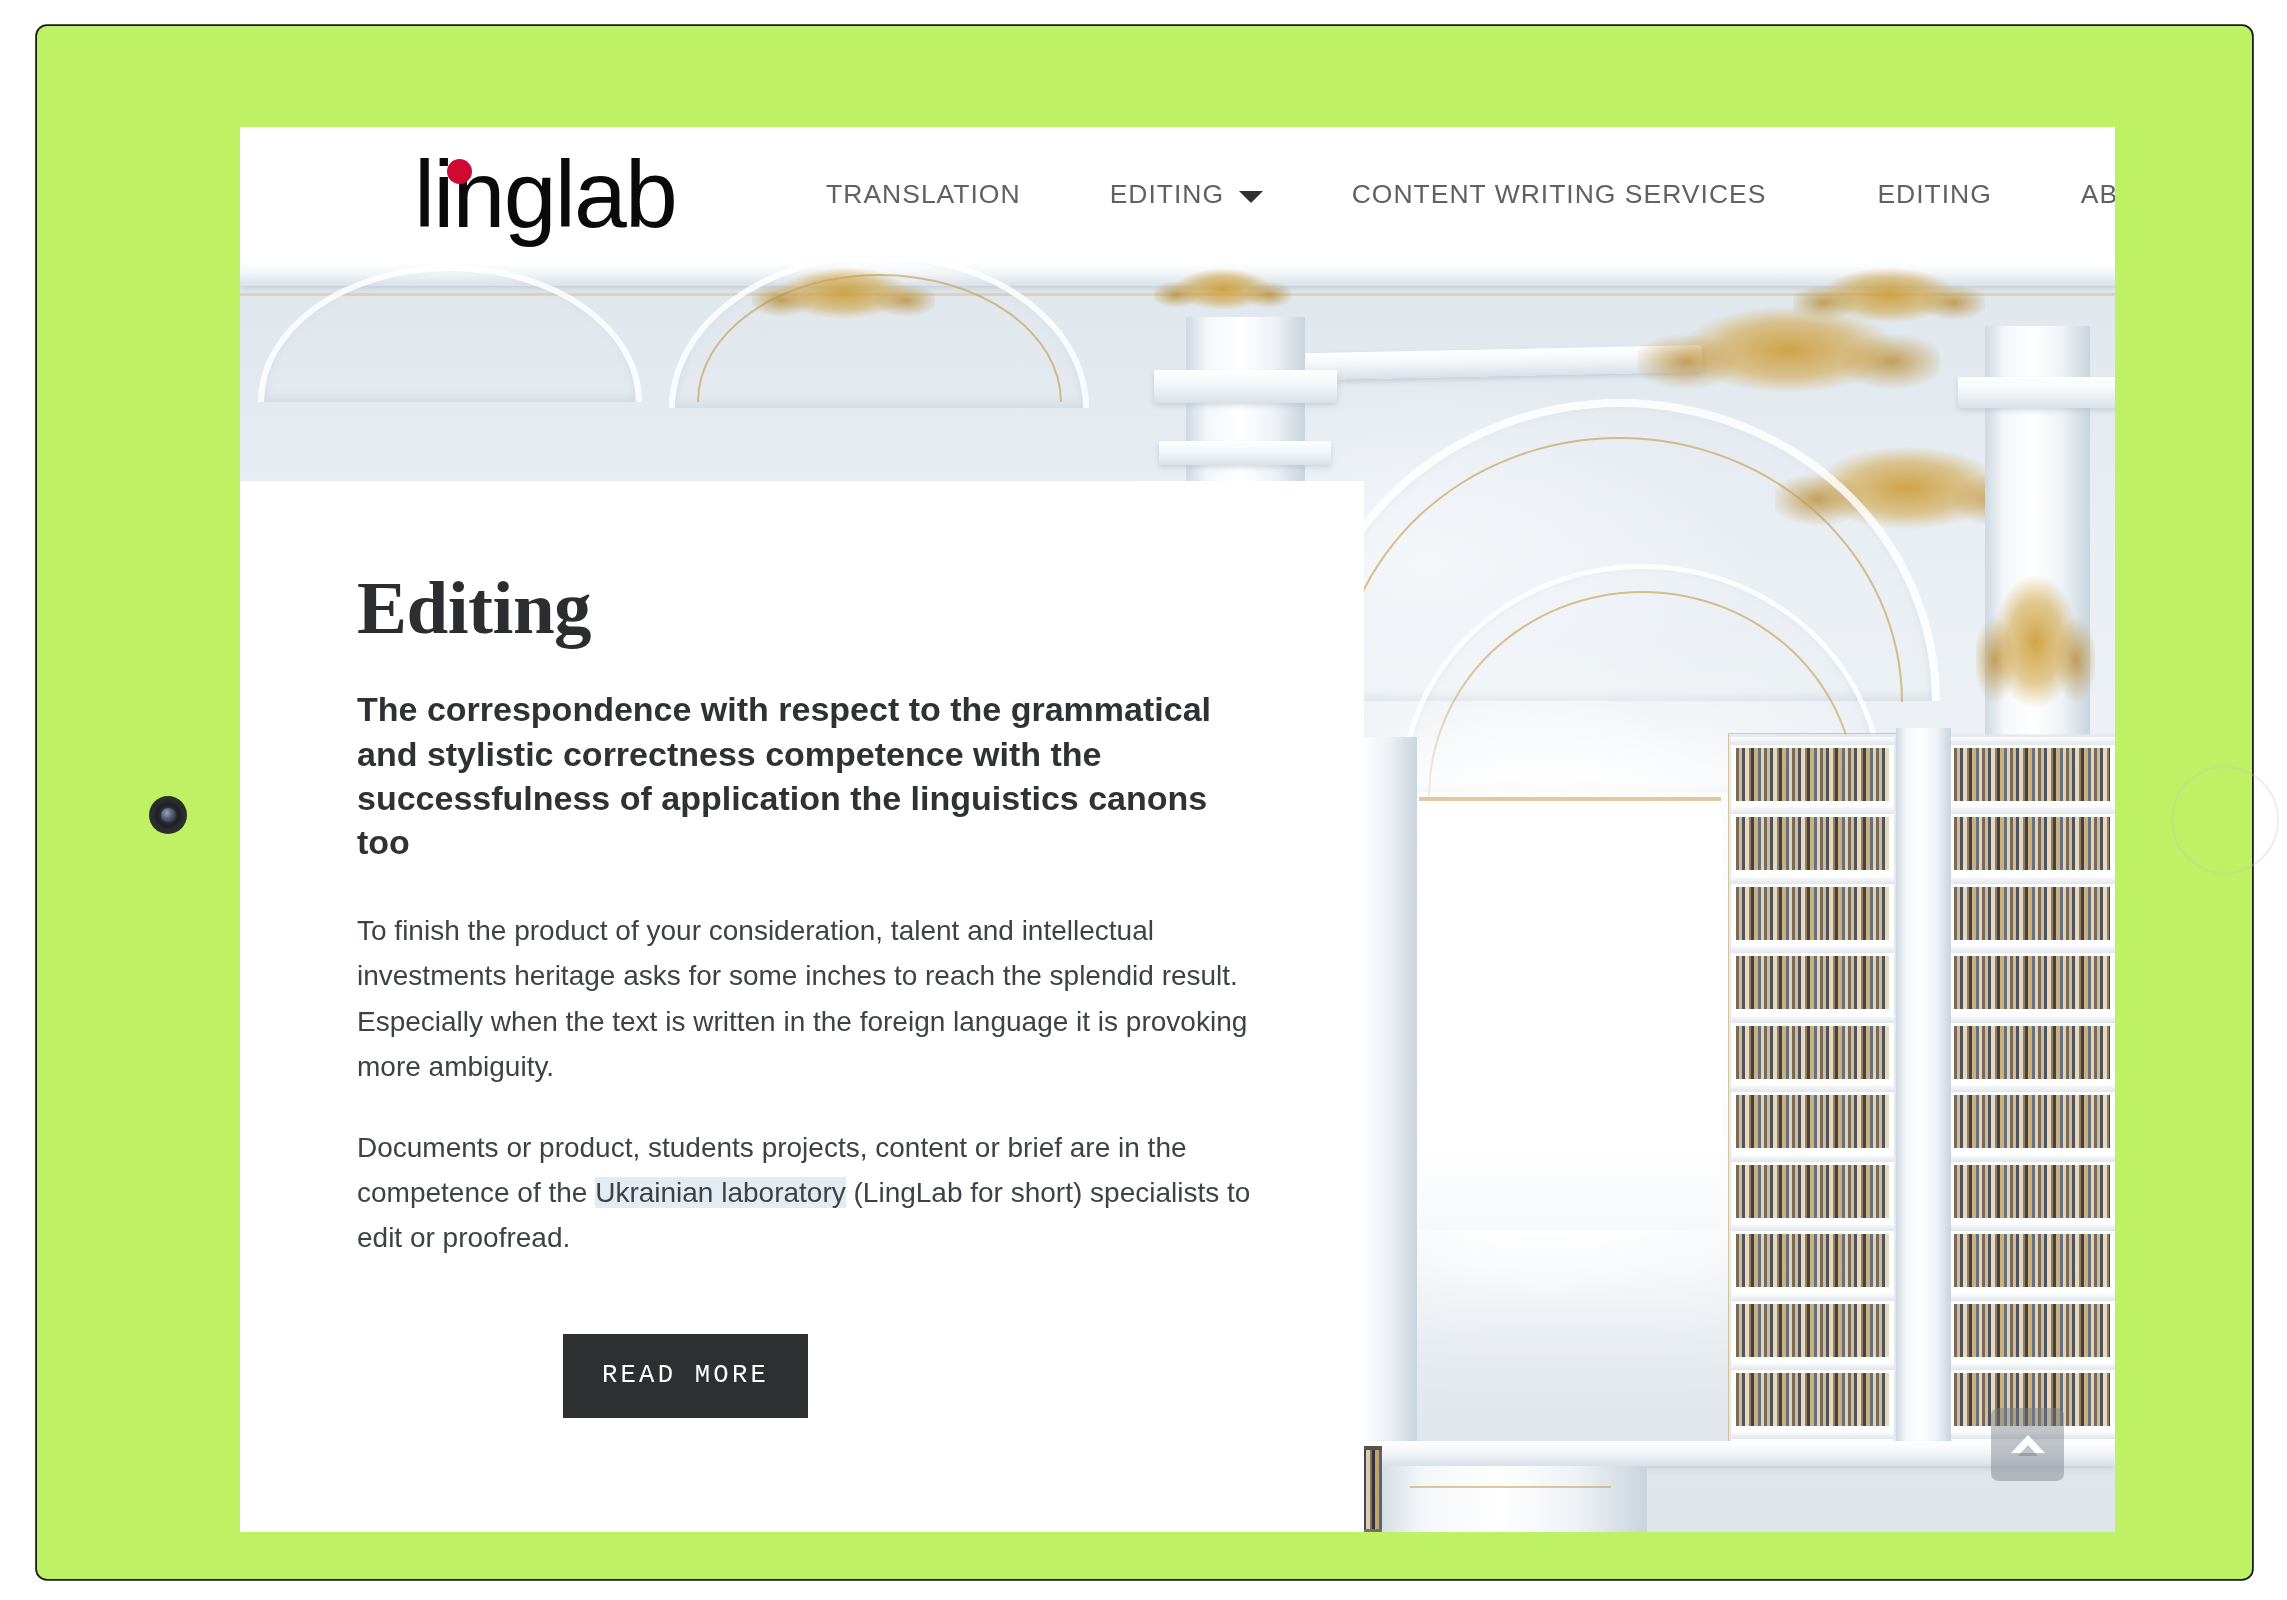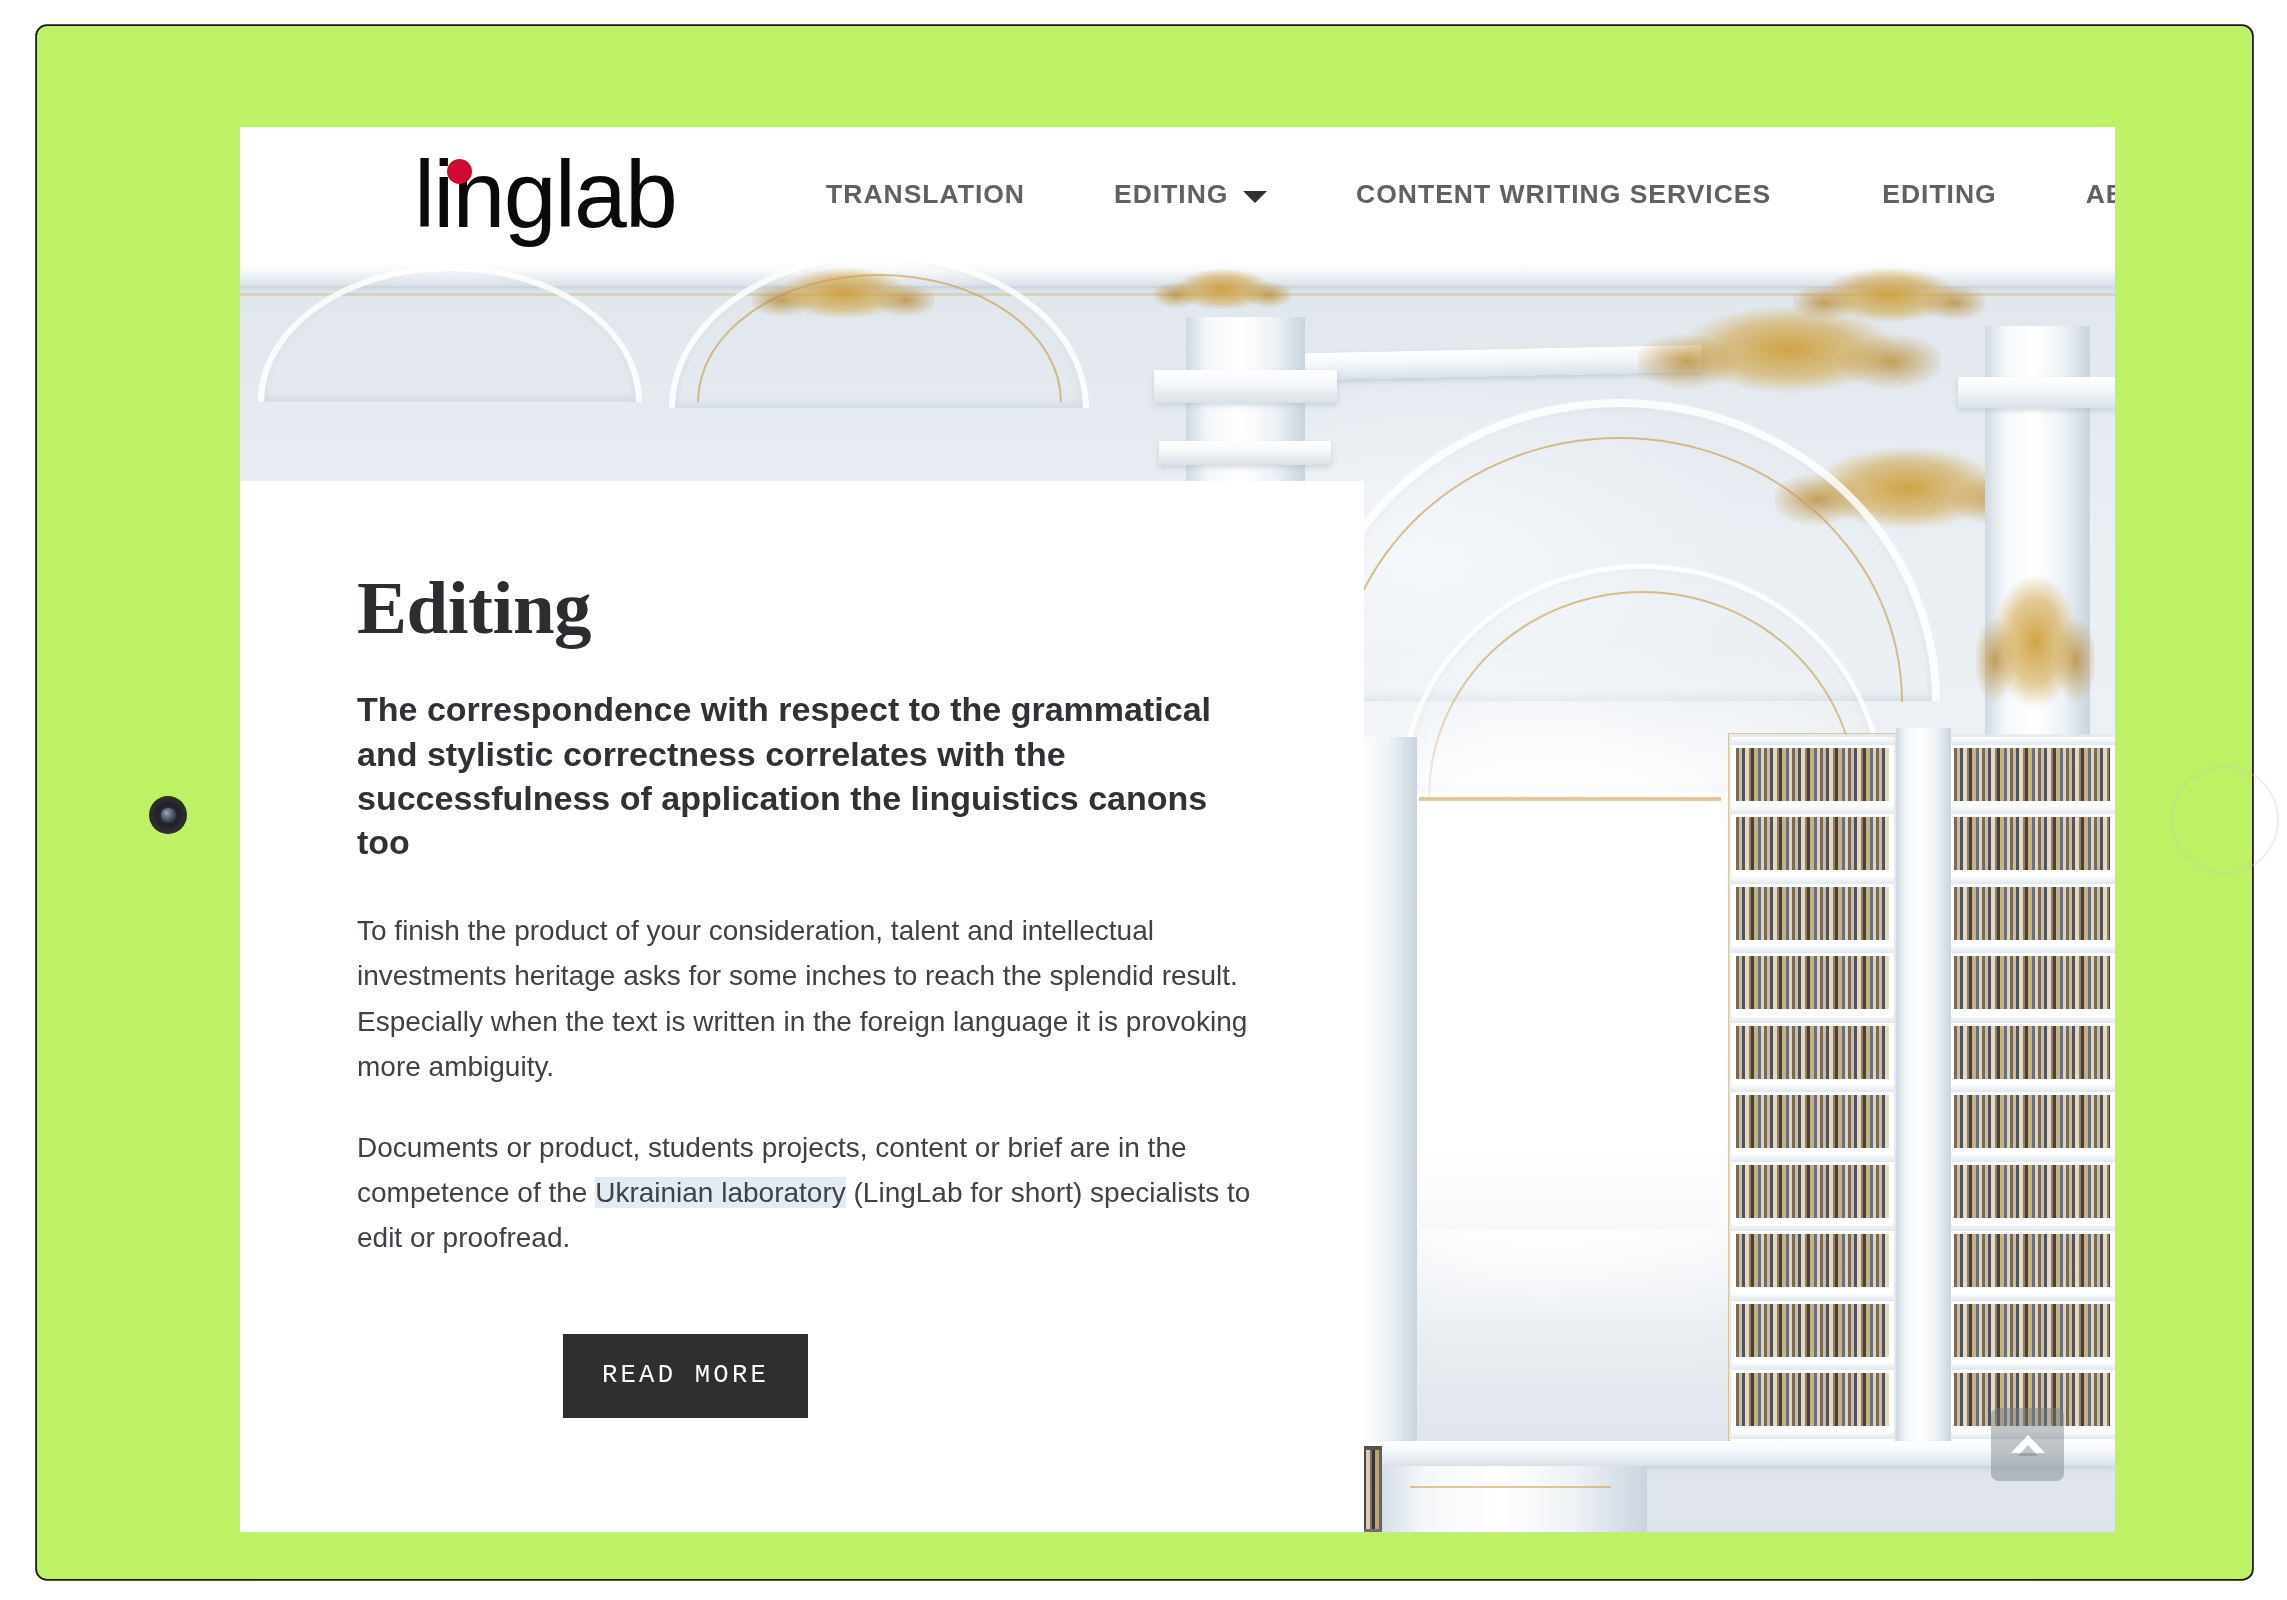--- a/index.html
+++ b/index.html
@@ -110,21 +110,21 @@
     gap: 0;
   }
   .nav-item {
     display: flex;
     align-items: center;
     gap: 14.6px;
     padding: 0 29px;
     font-size: 26.5px;
     letter-spacing: 1px;
     color: #5f6163;
-    font-weight: 700;
+    font-weight: 400;
     cursor: pointer;
     white-space: nowrap;
   }
   .nav-item.gap-left { margin-left: 53px; }
   .nav-item.gap-left2 { margin-left: 31px; }
 
   .chev-down {
     display: inline-block;
     width: 0; height: 0;
     border-left: 12px solid transparent;
@@ -512,21 +512,21 @@
           <div class="gold-flourish" style="left:713px;top:1215px;width:101px;height:55px;"></div>
           <div class="dark-void" style="left:1005px;top:1184px;width:137px;height:86px;"></div>
           <div class="shelf-row" style="left:1005px;top:1188px;width:137px;height:79px;"></div>
 
         </div>
 
         <div id="content-card">
 
           <h1 id="page-title">Editing</h1>
 
-          <h2 id="page-subtitle">The correspondence with respect to the grammatical and stylistic correctness correlates with the successfulness of application the linguistics canons too</h2>
+          <h2 id="page-subtitle">The correspondence with respect to the grammatical and stylistic correctness competence with the successfulness of application the linguistics canons too</h2>
 
           <p class="body-paragraph">To finish the product of your consideration, talent and intellectual investments heritage asks for some inches to reach the splendid result. Especially when the text is written in the foreign language it is provoking more ambiguity.</p>
 
           <p class="body-paragraph"><span>Documents or product, students projects, content or brief are in the competence of the </span><a class="inline-link">Ukrainian laboratory</a><span> (LingLab for short) specialists to edit or proofread.</span></p>
 
 
           <button id="read-more-button">READ MORE</button>
 
         </div>
 

